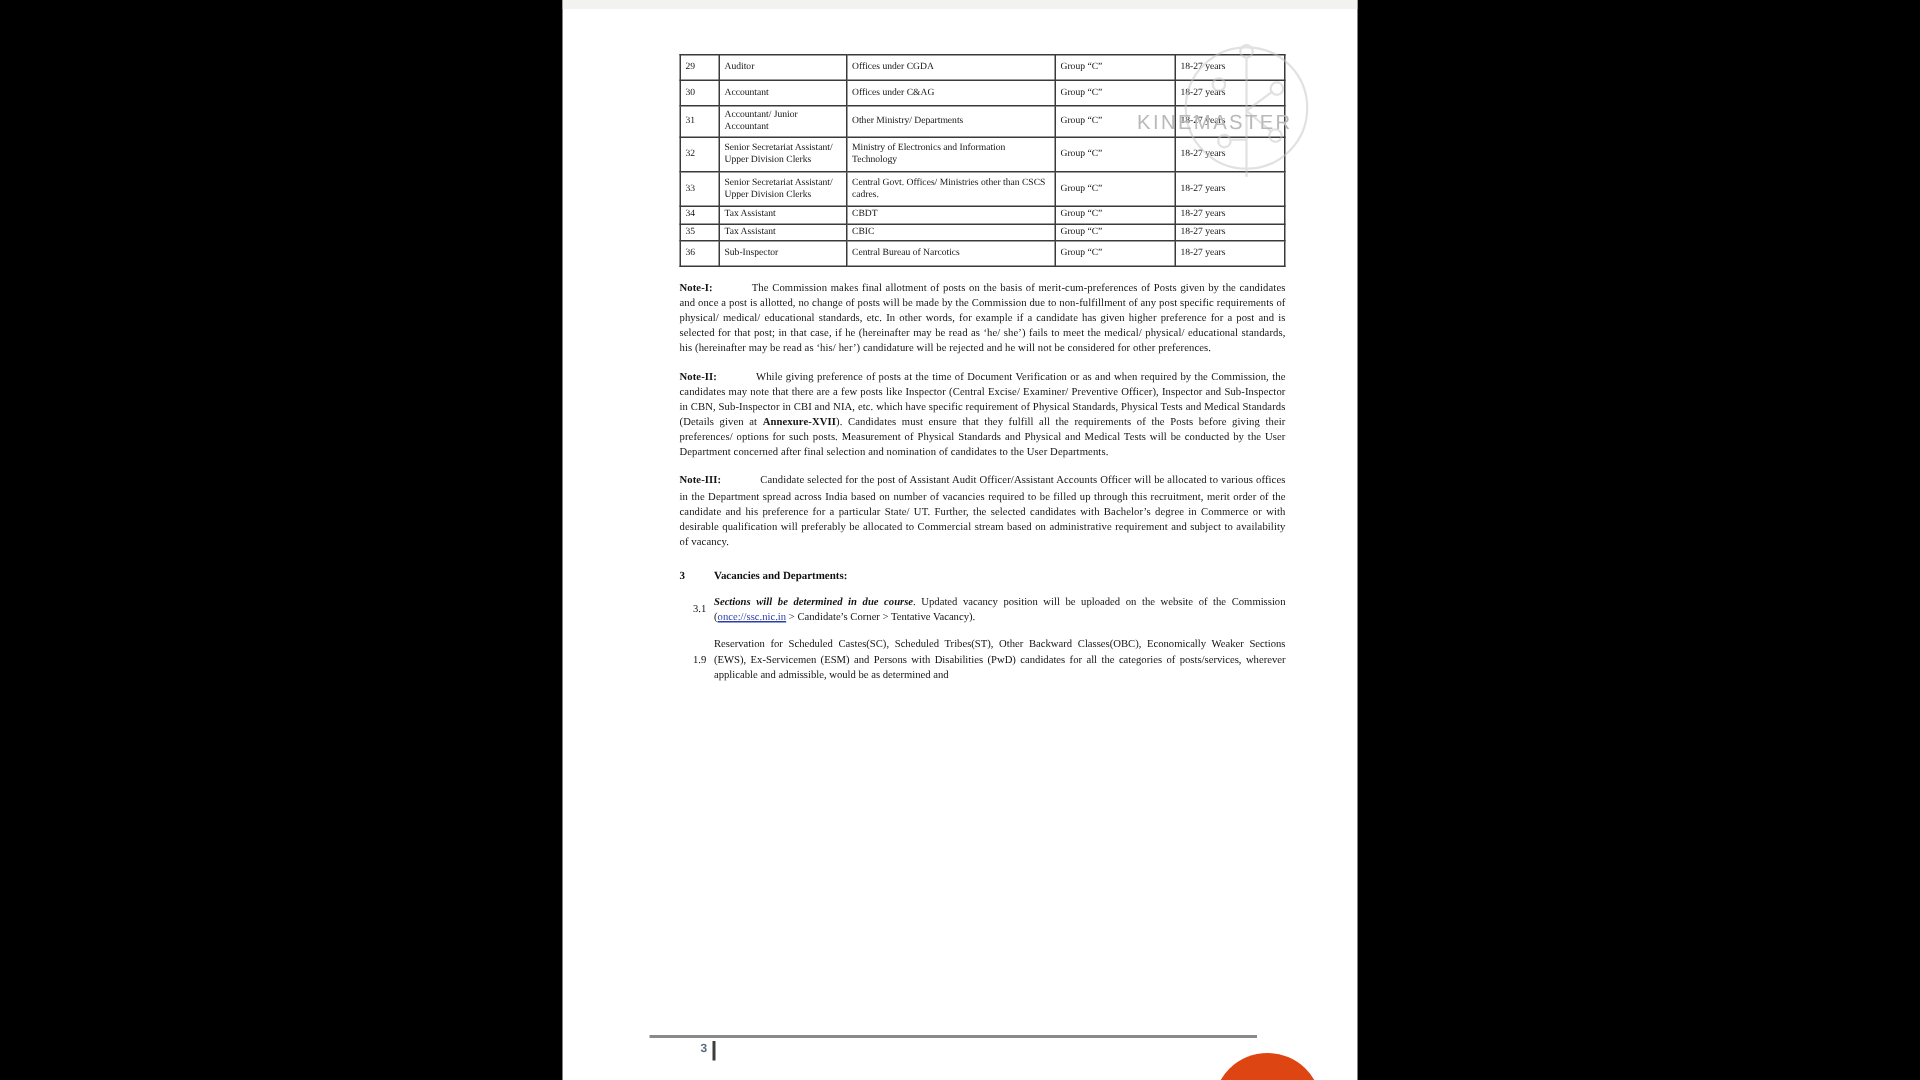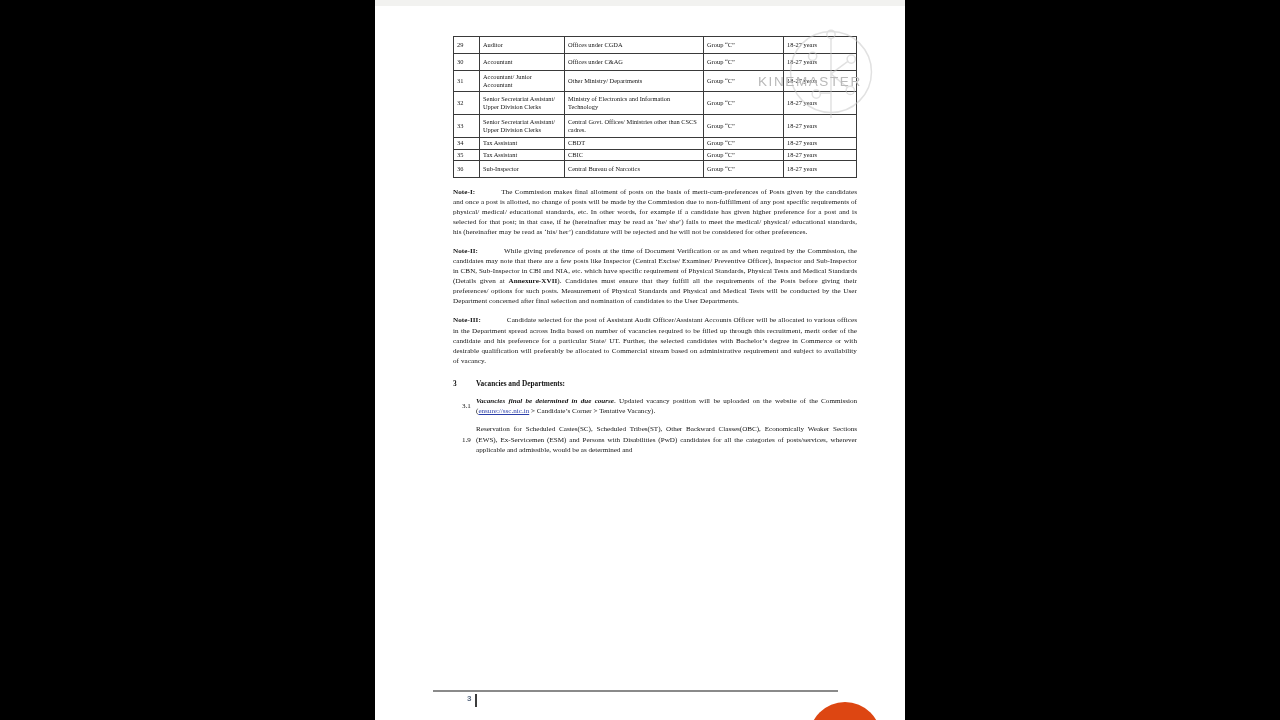--- a/index.html
+++ b/index.html
@@ -246,21 +246,21 @@
         <span class="lead">Note-III:</span><span class="gap"></span><span>Candidate selected for the post of Assistant Audit Officer/Assistant Accounts Officer will be allocated to various offices in the Department spread across India based on number of vacancies required to be filled up through this recruitment, merit order of the candidate and his preference for a particular State/ UT. Further, the selected candidates with Bachelor’s degree in Commerce or with desirable qualification will preferably be allocated to Commercial stream based on administrative requirement and subject to availability of vacancy.</span>
       </p>
 
       <div class="section-head">
         <span class="num">3</span>
         <span>Vacancies and Departments:</span>
       </div>
 
       <div class="clause">
         <span class="num">3.1</span>
-        <span class="body"><span class="bi">Vacancies final be determined in due course</span><span>. Updated vacancy position will be uploaded on the website of the Commission (</span><span class="lnk">ensure://ssc.nic.in</span><span> &gt; Candidate’s Corner &gt; Tentative Vacancy).</span></span>
+        <span class="body"><span class="bi">Sections will be determined in due course</span><span>. Updated vacancy position will be uploaded on the website of the Commission (</span><span class="lnk">once://ssc.nic.in</span><span> &gt; Candidate’s Corner &gt; Tentative Vacancy).</span></span>
       </div>
 
       <div class="clause">
         <span class="num">1.9</span>
         <span class="body">Reservation for Scheduled Castes(SC), Scheduled Tribes(ST), Other Backward Classes(OBC), Economically Weaker Sections (EWS), Ex-Servicemen (ESM) and Persons with Disabilities (PwD) candidates for all the categories of posts/services, wherever applicable and admissible, would be as determined and</span>
       </div>
 
     </div>
 
     <svg id="wm" viewBox="0 0 100 100">

